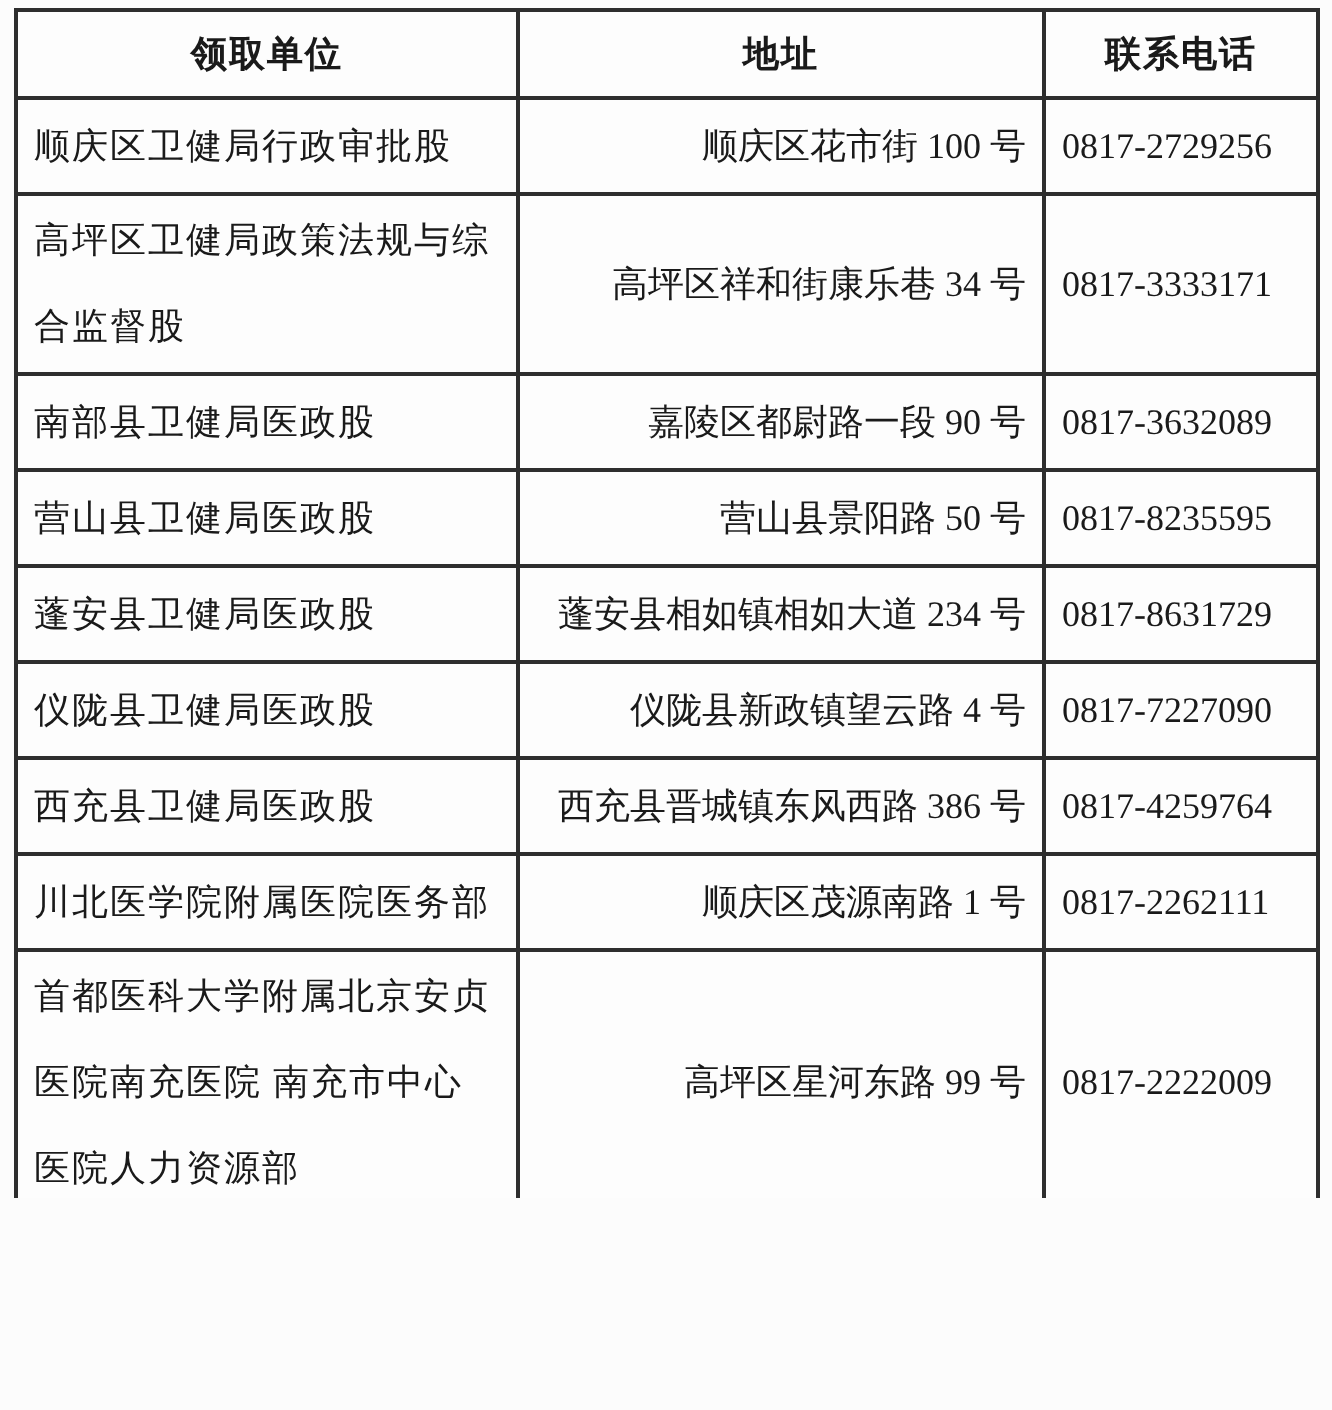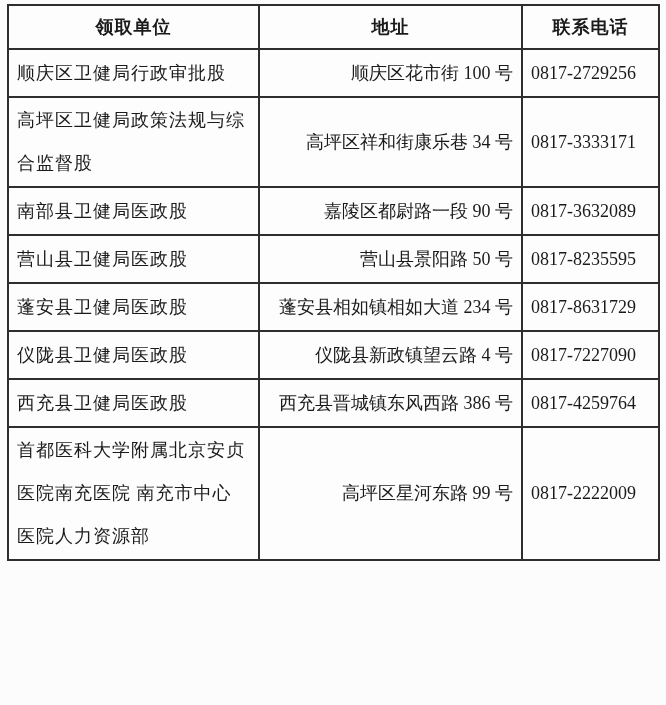--- a/index.html
+++ b/index.html
@@ -109,20 +109,25 @@
       <tr class="data-row">
         <td class="unit-cell">仪陇县卫健局医政股</td>
         <td class="address-cell">仪陇县新政镇望云路 4 号</td>
         <td class="phone-cell">0817-7227090</td>
       </tr>
       <tr class="data-row">
         <td class="unit-cell">西充县卫健局医政股</td>
         <td class="address-cell">西充县晋城镇东风西路 386 号</td>
         <td class="phone-cell">0817-4259764</td>
       </tr>
+      <tr class="data-row">
+        <td class="unit-cell">川北医学院附属医院医务部</td>
+        <td class="address-cell">顺庆区茂源南路 1 号</td>
+        <td class="phone-cell">0817-2262111</td>
+      </tr>
       <tr class="data-row tall-3">
         <td class="unit-cell">首都医科大学附属北京安贞医院南充医院 南充市中心医院人力资源部</td>
         <td class="address-cell">高坪区星河东路 99 号</td>
         <td class="phone-cell">0817-2222009</td>
       </tr>
     </tbody>
   </table>
 </div>
 
 </body></html>

